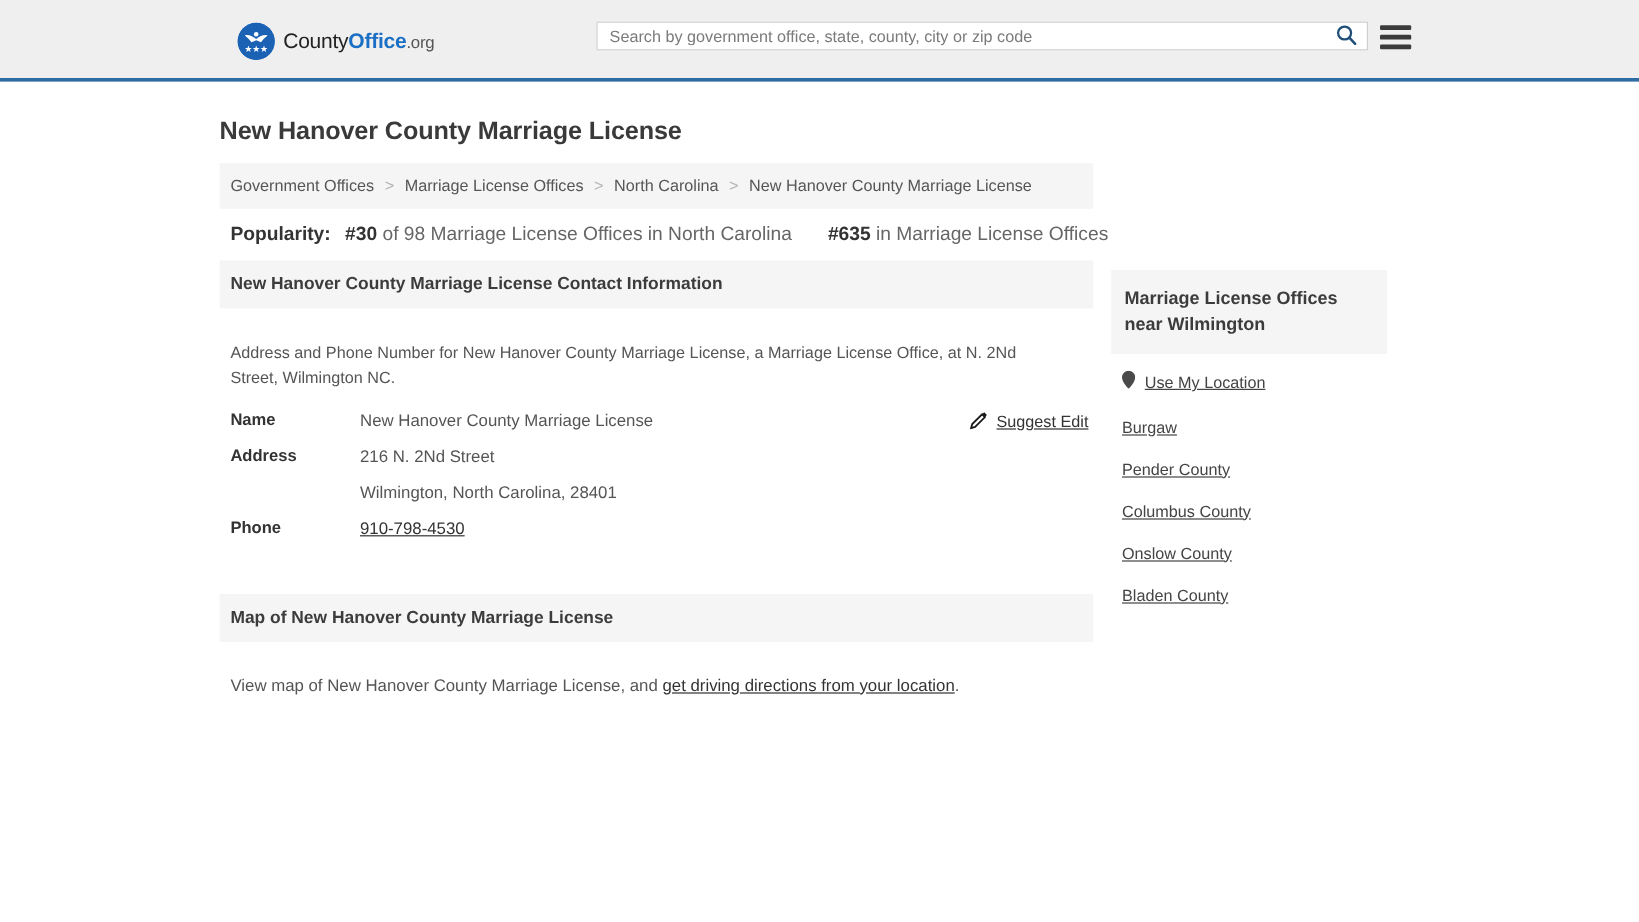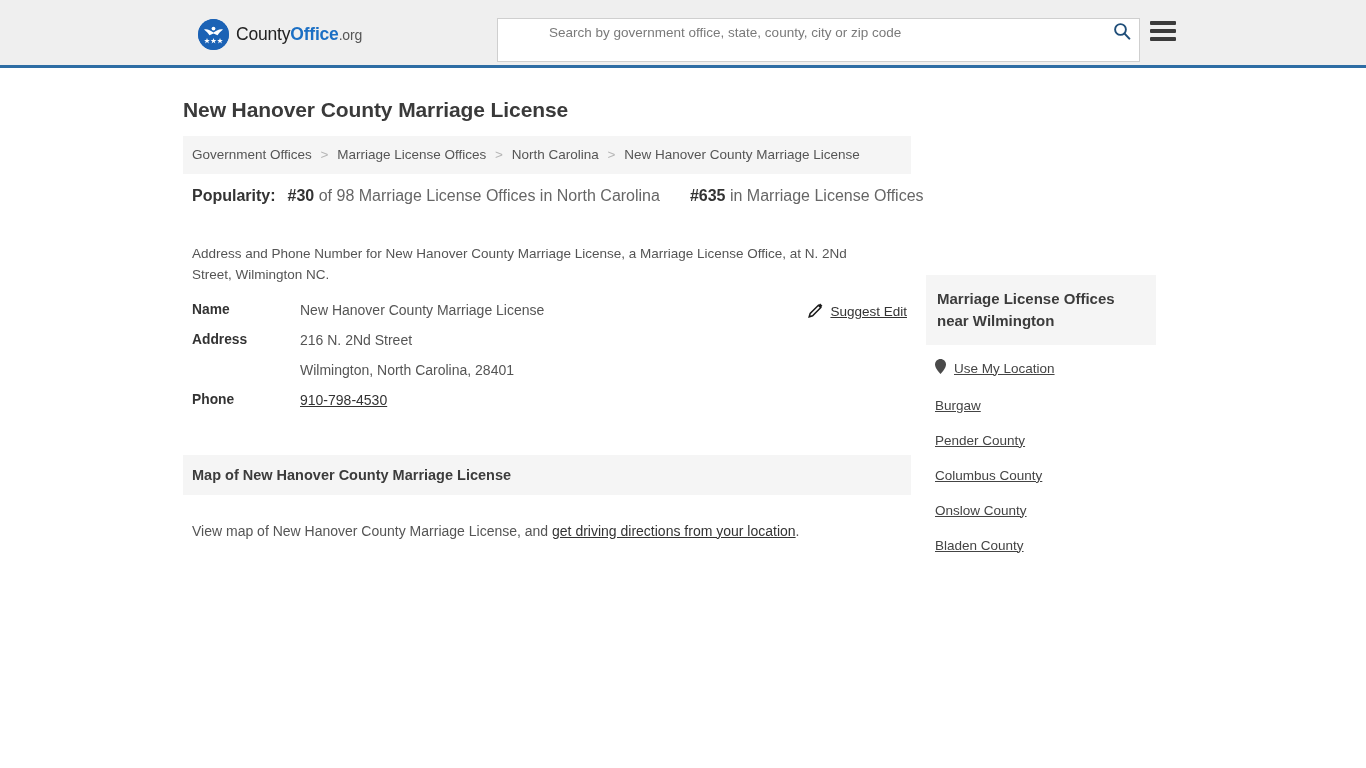--- a/index.html
+++ b/index.html
@@ -44,25 +44,25 @@
     white-space: nowrap;
     line-height: 1;
   }
   .logo-text .w1 { color: #222222; }
   .logo-text .w2 { color: #1b6fc4; font-weight: bold; }
   .logo-text .w3 { color: #555555; font-size: 14px; }
 
   .search-form {
     position: absolute;
     left: 497px; top: 18px;
-    width: 643px; height: 44px;
+    width: 643px; height: 24px;
     background: #ffffff;
     border: 1px solid #cfcfcf;
     display: flex;
-    padding-left: 41px;
+    align-items: center;
   }
   .search-input {
     flex: 1;
     height: 26px;
     border: 0;
     outline: none;
     padding: 0 10px;
     font-family: "Liberation Sans", sans-serif;
     font-size: 13.5px;
     color: #333333;
@@ -111,21 +111,21 @@
     font-size: 21px;
     font-weight: bold;
     color: #3a3a3a;
     margin: 0;
     padding: 14px 0 0 0;
     letter-spacing: -0.1px;
   }
 
   .columns {
     display: flex;
-    align-items: flex-end;
+    align-items: center;
     gap: 15px;
     margin-top: 14px;
   }
   .col-main { width: 728px; flex: none; }
   .col-side { width: 230px; flex: none; }
 
   
   .breadcrumb {
     background: #f5f5f5;
     padding: 11px 9px;
@@ -318,20 +318,21 @@
           <span class="current">New Hanover County Marriage License</span>
         </nav>
 
         <div class="popularity">
           <span class="plabel">Popularity:</span>
           <span><b>#30</b><span> of 98 Marriage License Offices in North Carolina</span></span>
           <span class="pop-divider"></span>
           <span><b>#635</b><span> in Marriage License Offices</span></span>
         </div>
 
+        <div class="section-bar">New Hanover County Marriage License Contact Information</div>
 
         <p class="section-desc">Address and Phone Number for New Hanover County Marriage License, a Marriage License Office, at N. 2Nd Street, Wilmington NC.</p>
 
         <div class="details">
 
           <a class="suggest-edit" href="#">
             <span>
               <svg width="15" height="15" viewBox="0 0 15 15">
                 <path d="M1.2 13.8 L2.2 10.4 L10.4 2.2 L12.8 4.6 L4.6 12.8 Z" fill="none" stroke="#1a1a1a" stroke-width="1.5"></path>
                 <path d="M10.4 2.2 L12.2 0.6 L14.4 2.8 L12.8 4.6 Z" fill="#1a1a1a"></path>

